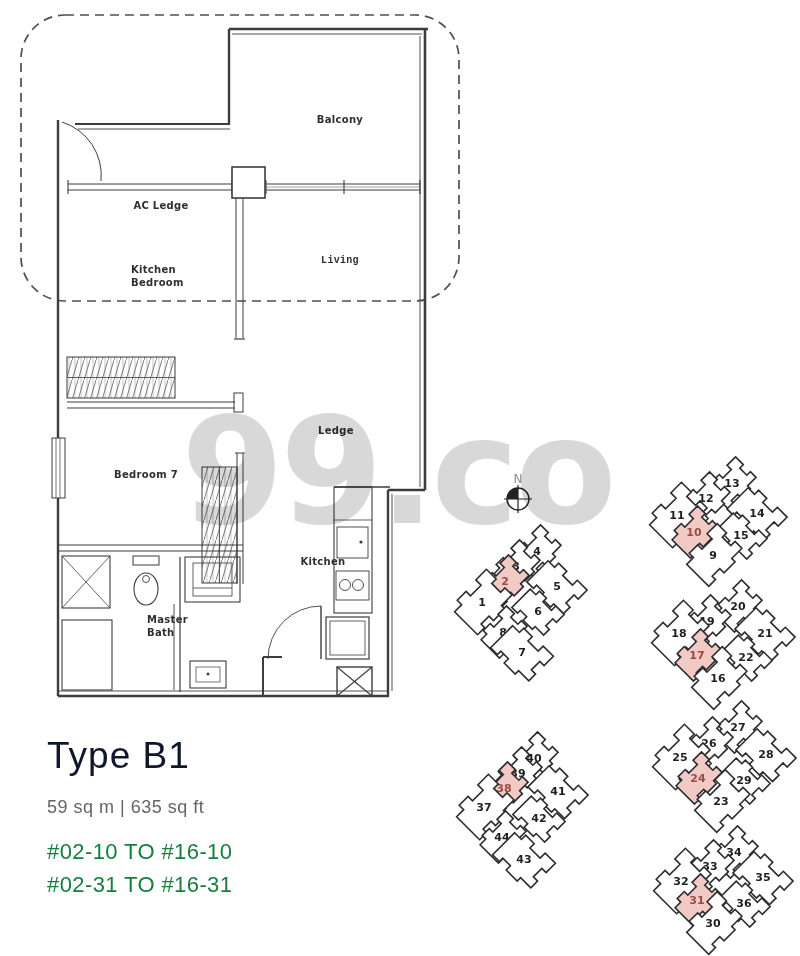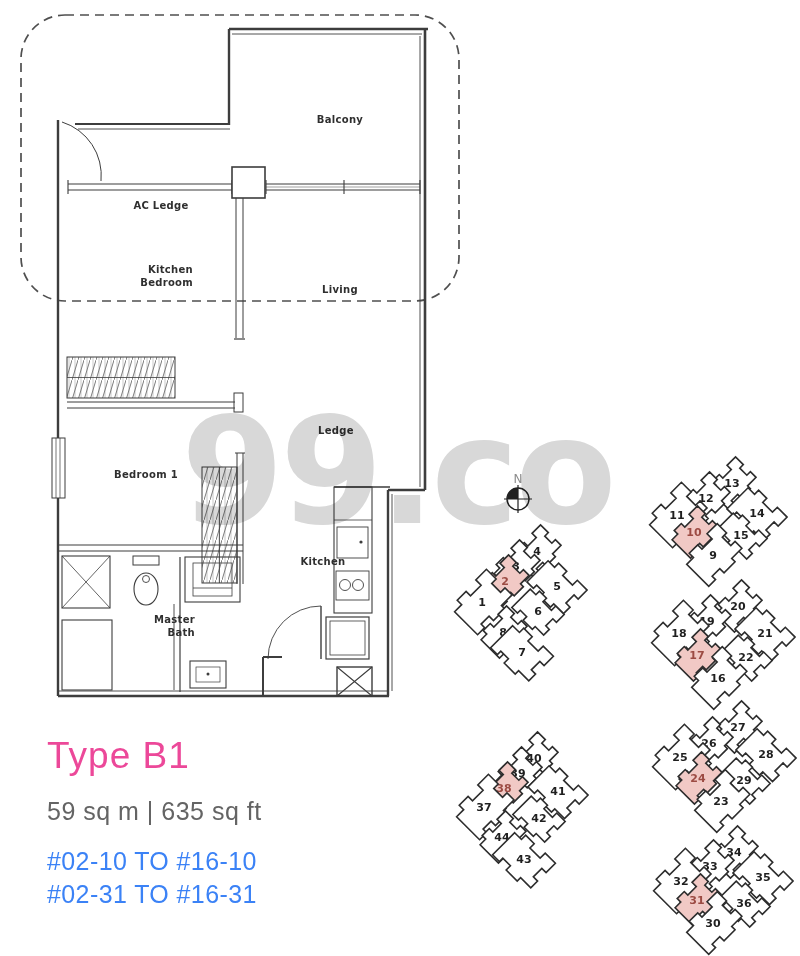--- a/index.html
+++ b/index.html
@@ -1,30 +1,30 @@
 <!DOCTYPE html>
 <html><head>
 <meta charset="utf-8">
 <style>
   html,body{margin:0;padding:0;width:800px;height:956px;background:#fff;overflow:hidden;
             font-family:"Liberation Sans", sans-serif;}
   #stage{position:relative;width:800px;height:956px;background:#fff;}
   #scene{position:absolute;left:0;top:0;z-index:1;}
   .room-label{position:absolute;z-index:2;transform:translate(-50%,-50%);
               font-family:"DejaVu Sans", sans-serif;font-size:10px;font-weight:700;
-              color:#2f2f2f;letter-spacing:.3px;text-align:right;white-space:nowrap;}
+              color:#2f2f2f;letter-spacing:.3px;text-align:left;white-space:nowrap;}
   .room-label.wrap{white-space:normal;line-height:1.25;}
   #watermark{position:absolute;z-index:6;left:181px;top:398px;
              font-family:"DejaVu Sans", sans-serif;font-size:148px;font-weight:600;
              line-height:1;color:#d8d8d8;letter-spacing:-4px;
              mix-blend-mode:multiply;pointer-events:none;}
   #info{position:absolute;z-index:2;left:47px;top:735px;color:#595959;}
-  #type-title{font-size:37px;font-weight:400;color:#ec4899;letter-spacing:1px;}
-  #area-line{margin-top:20px;font-size:25px;color:#646464;letter-spacing:.5px;}
-  .stack-line{font-size:25px;color:#3b82f6;letter-spacing:.4px;height:33px;}
+  #type-title{font-size:37px;font-weight:400;color:#0f172a;letter-spacing:1px;}
+  #area-line{margin-top:20px;font-size:18px;color:#646464;letter-spacing:.5px;}
+  .stack-line{font-size:22px;color:#15803d;letter-spacing:.4px;height:33px;}
   #stack-list{margin-top:21px;}
   .unit-num{font-family:"DejaVu Sans", sans-serif;font-size:11px;font-weight:700;
             text-anchor:middle;}
 </style>
 </head>
 <body>
 
 <div id="stage">
 
   <svg id="scene" width="800" height="956" viewBox="0 0 800 956">
@@ -312,23 +312,23 @@
             <path d="M-21,-10 H-13 V-15 H-3 V-10 H9 V-16 H21 V-5 H16 V5 H21 V13 H9 V17 H-4 V12 H-13 V16 H-21 Z" transform="rotate(45) scale(1.2)" fill="#ffffff" stroke="#2d2d2d" stroke-width="1.6" vector-effect="non-scaling-stroke"></path>
             <text y="4" class="unit-num" fill="#1f1f1f">43</text>
           </g>
         </g>
       </g>
   </svg>
 
   <div class="room-label" style="left:340px;top:119px;">Balcony</div>
   <div class="room-label" style="left:161px;top:157px;margin-top:48px;">AC Ledge</div>
   <div class="room-label wrap" style="left:162px;top:276px;width:62px;">Kitchen Bedroom</div>
-  <div class="room-label" style="left:340px;top:289px;">Living</div>
+  <div class="room-label" style="left:340px;top:260px;font-family:Liberation Mono, monospace;">Living</div>
   <div class="room-label" style="left:336px;top:430px;">Ledge</div>
-  <div class="room-label" style="left:146px;top:474px;">Bedroom 1</div>
+  <div class="room-label" style="left:146px;top:474px;">Bedroom 7</div>
   <div class="room-label" style="left:307px;top:561px;margin-left:16px;">Kitchen</div>
   <div class="room-label wrap" style="left:147px;top:626px;width:48px;margin-left:24px;">Master Bath</div>
 
   <div id="watermark">99.co</div>
 
   <div id="info">
     <div id="type-title">Type B1</div>
     <div id="area-line">59 sq m  |  635 sq ft</div>
     <div id="stack-list">
       <div class="stack-line">#02-10 TO #16-10</div>

